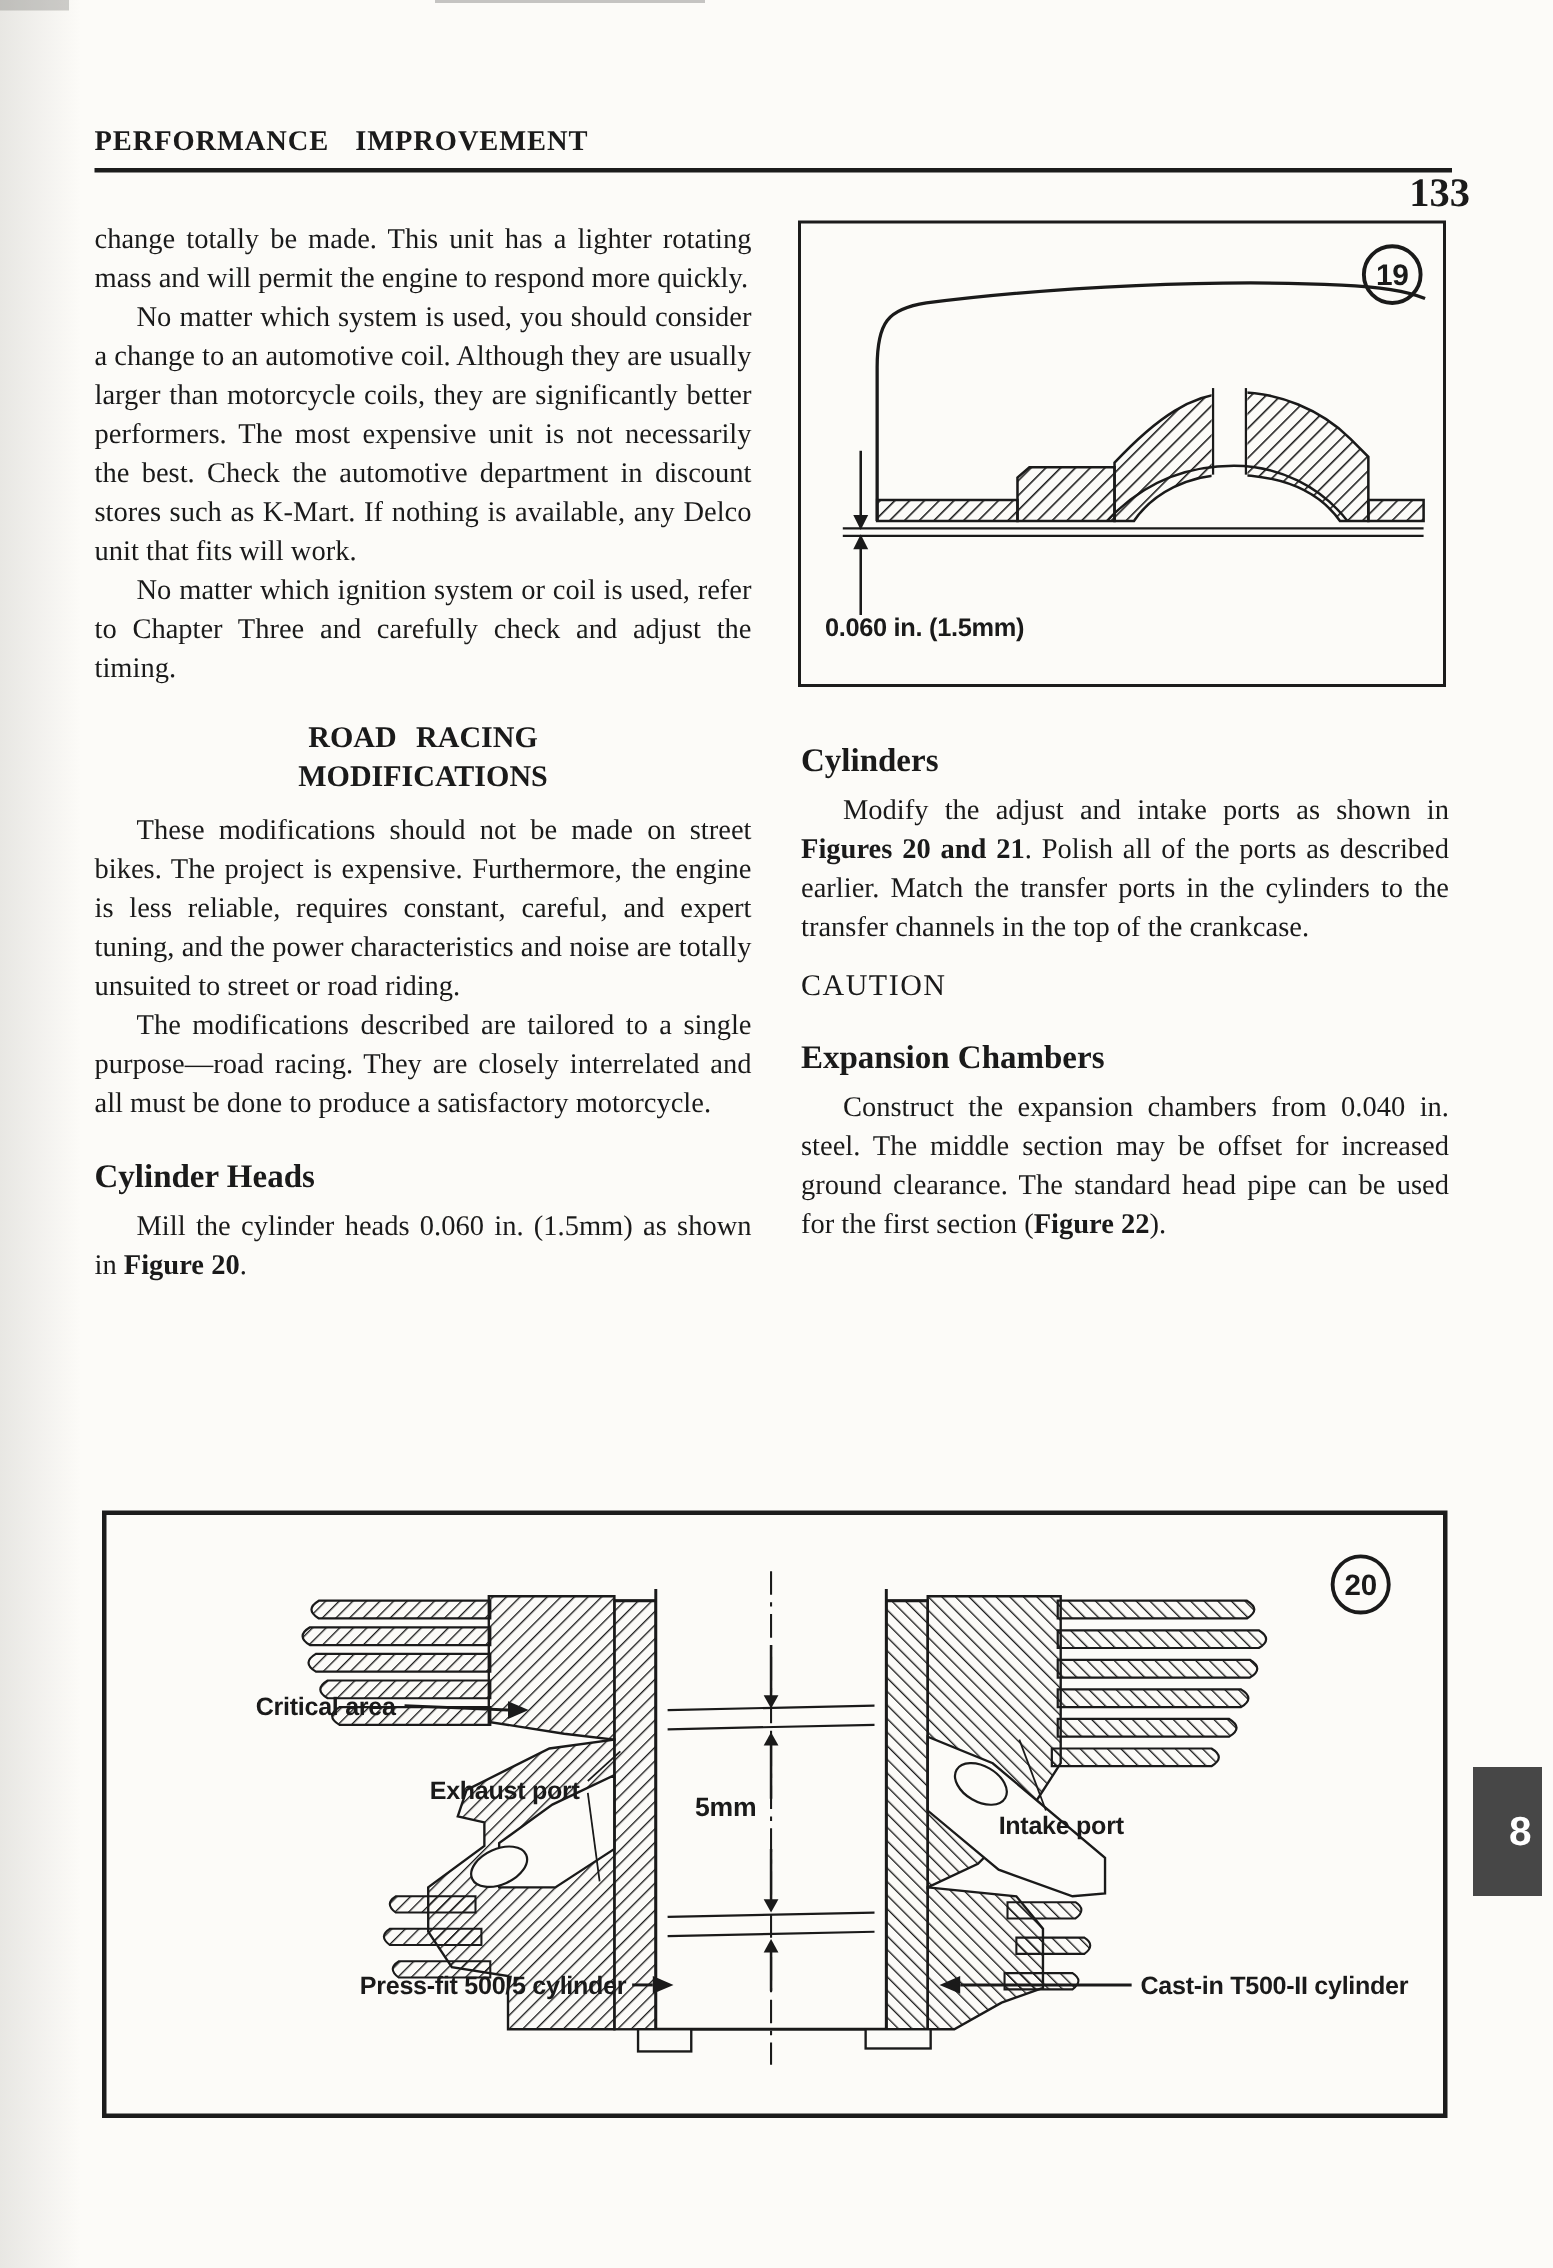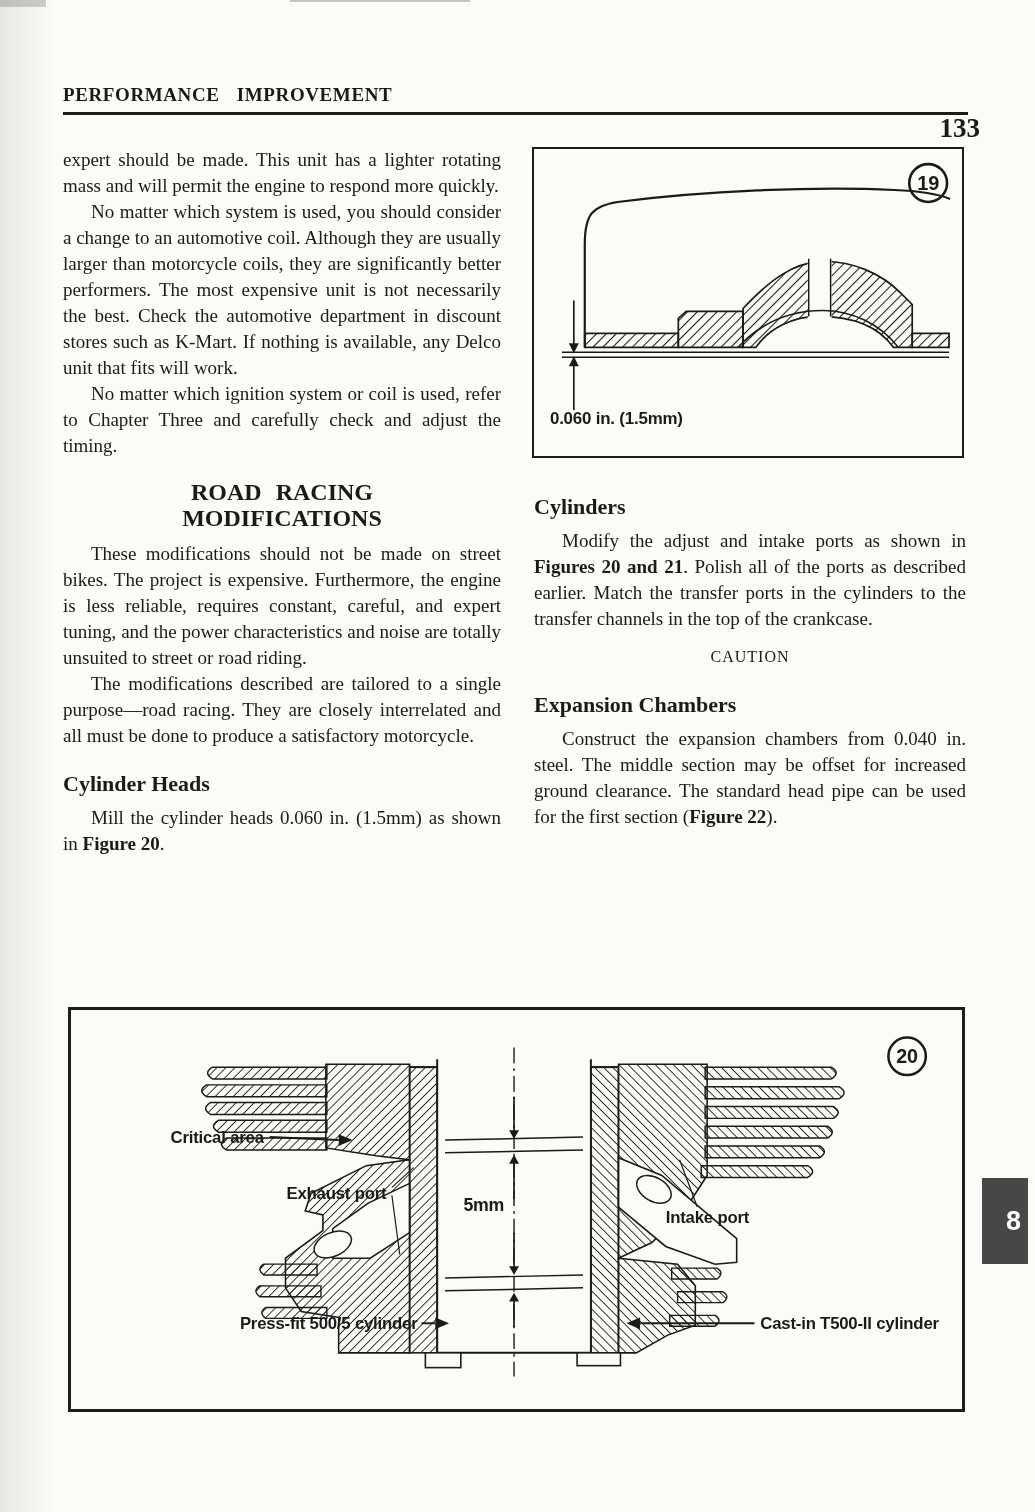--- a/index.html
+++ b/index.html
@@ -27,25 +27,25 @@
   }
   .head-rule{position:absolute;left:63px;top:112px;width:905px;height:3px;background:#1c1c1c;}
 
   .col{font-size:19px;line-height:26px;text-align:justify;}
   .col p{margin:0;text-indent:28px;}
   .col p.no-indent{text-indent:0;}
   .col-left{position:absolute;left:63px;top:147px;width:438px;}
   .col-right{position:absolute;left:534px;top:147px;width:432px;}
 
   .section-head{
-    text-align:center;font-weight:700;font-size:24px;line-height:26px;
+    text-align:center;font-weight:700;font-size:20px;line-height:26px;
     margin:20px 0 10px;word-spacing:8px;
   }
   .sub-head{font-weight:700;font-size:22px;margin:22px 0 8px;}
-  .caution-head{text-align:center;font-size:16px;letter-spacing:1px;margin:12px 0 6px;}
+  .caution-head{font-size:20px;letter-spacing:1px;margin:12px 0 6px;}
   .caution-text{
     font-style:italic;font-weight:600;margin:0;
     padding:0 18px 0 54px;text-align:justify;text-indent:0 !important;
   }
 
   .figure-box{
     background:#fcfbf8;border:2.5px solid #1c1c1c;box-sizing:border-box;
   }
   .fig19{width:432px;height:311px;margin:0 0 36px -2px;position:relative;}
   .fig20{position:absolute;left:68px;top:1007px;width:897px;height:405px;border-width:3px;}
@@ -73,21 +73,21 @@
 
   <div class="gutter-shade"></div>
   <div class="scan-smudge-tl"></div>
   <div class="scan-line-top"></div>
 
   <div class="running-head">PERFORMANCE IMPROVEMENT</div>
   <div class="page-number">133</div>
   <div class="head-rule"></div>
 
   <div class="col col-left">
-    <p class="no-indent">expert should be made. This unit has a lighter rotating mass and will permit the engine to respond more quickly.</p>
+    <p class="no-indent">change totally be made. This unit has a lighter rotating mass and will permit the engine to respond more quickly.</p>
     <p>No matter which system is used, you should consider a change to an automotive coil. Although they are usually larger than motorcycle coils, they are significantly better performers. The most expensive unit is not necessarily the best. Check the automotive department in discount stores such as K-Mart. If nothing is available, any Delco unit that fits will work.</p>
     <p>No matter which ignition system or coil is used, refer to Chapter Three and carefully check and adjust the timing.</p>
     <div class="section-head">
       <div>ROAD RACING</div>
       <div>MODIFICATIONS</div>
     </div>
     <p>These modifications should not be made on street bikes. The project is expensive. Furthermore, the engine is less reliable, requires constant, careful, and expert tuning, and the power characteristics and noise are totally unsuited to street or road riding.</p>
     <p>The modifications described are tailored to a single purpose—road racing. They are closely interrelated and all must be done to produce a satisfactory motorcycle.</p>
     <div class="sub-head">Cylinder Heads</div>
     <p><span>Mill the cylinder heads 0.060 in. (1.5mm) as shown in </span><b>Figure 20</b><span>.</span></p>

